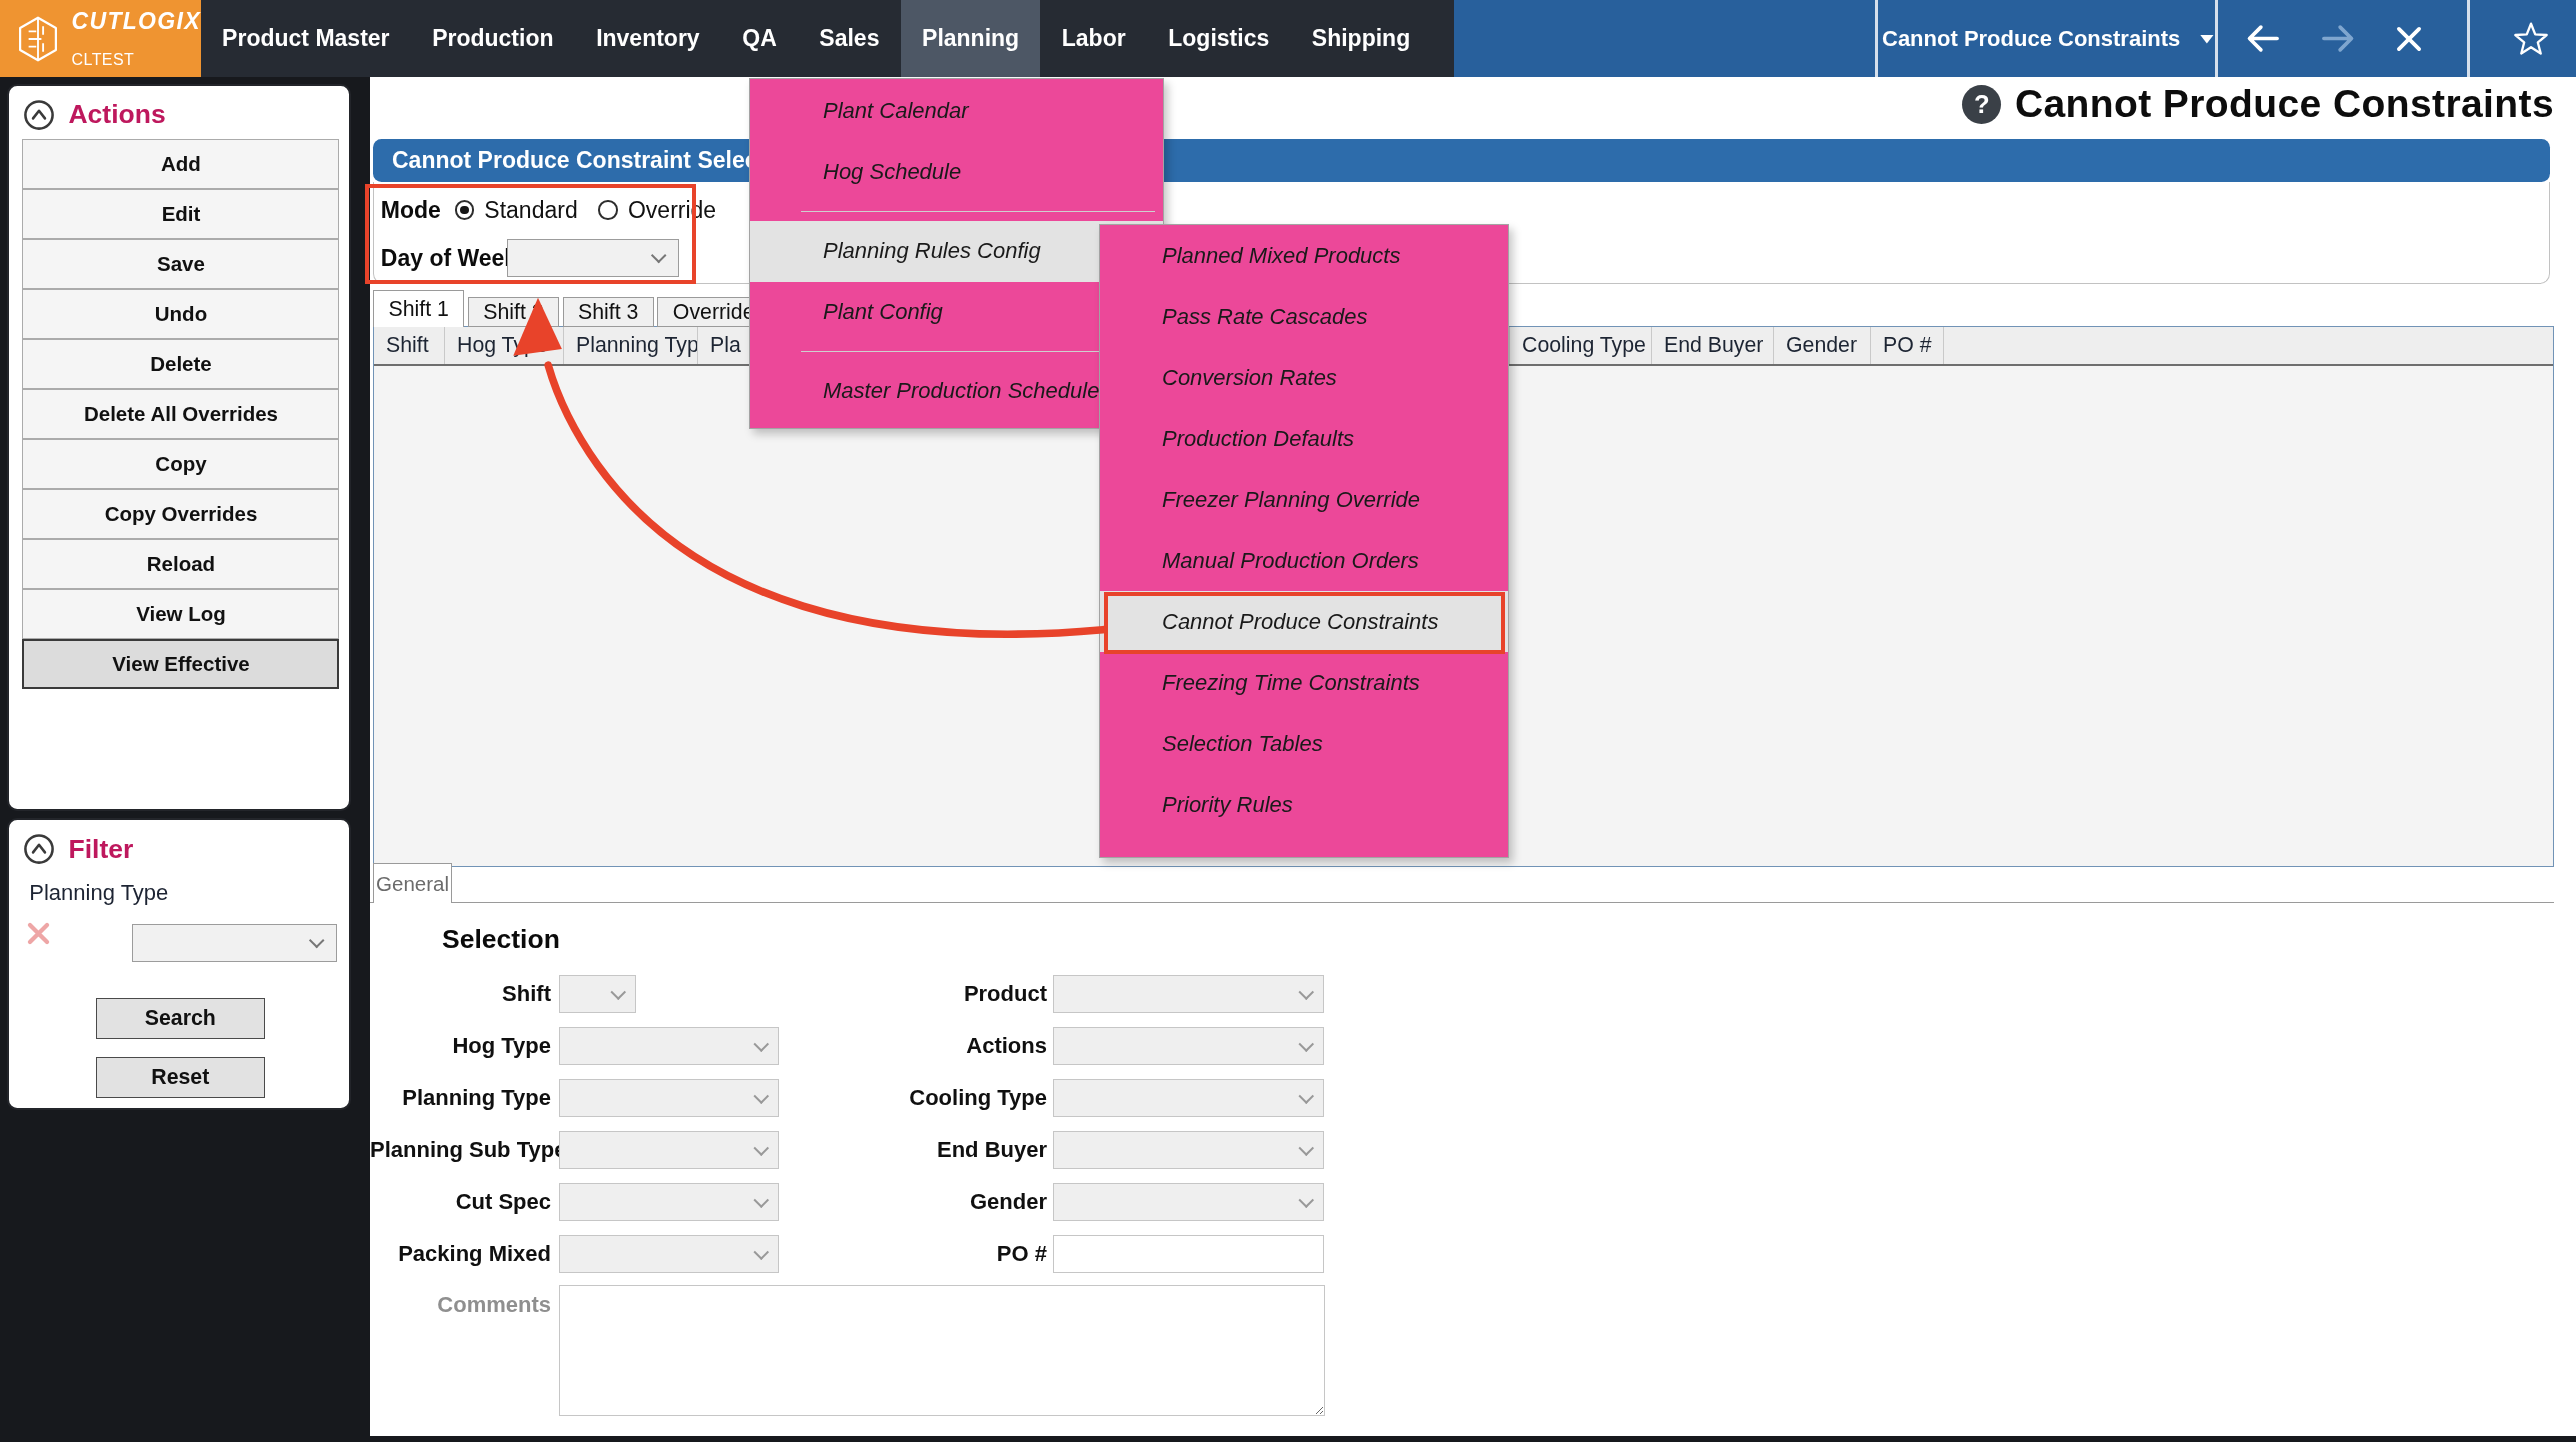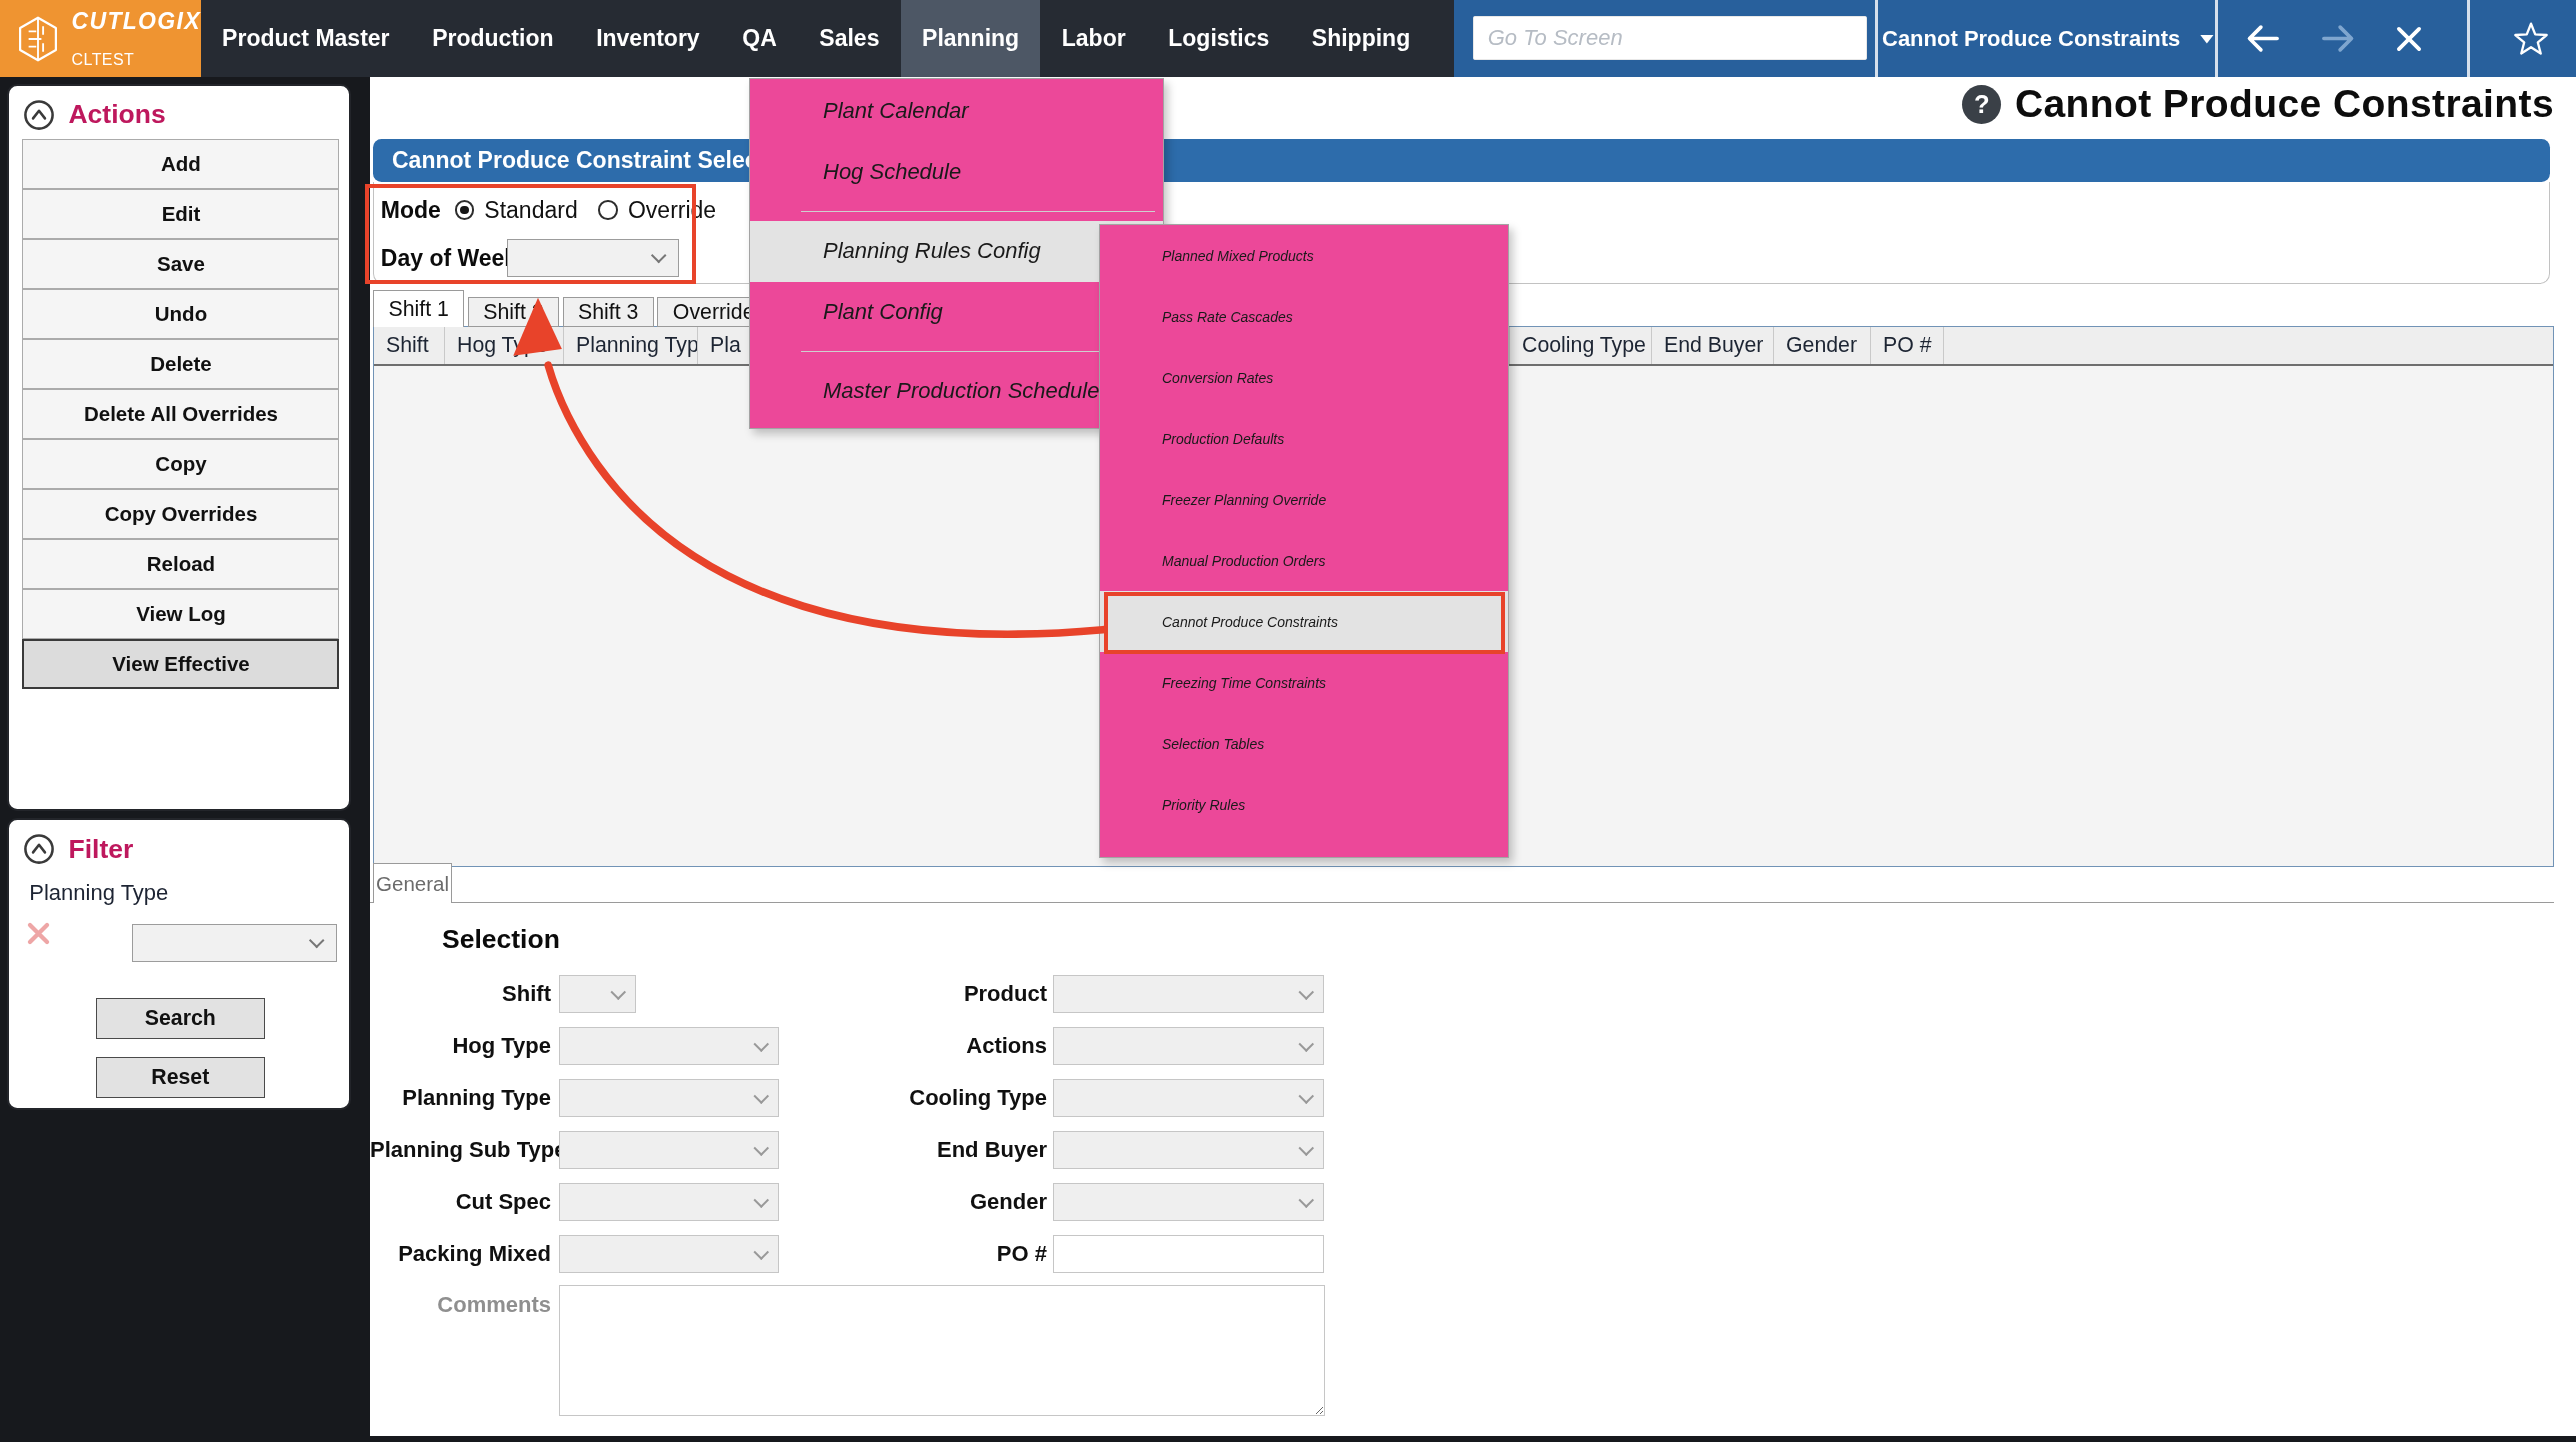--- a/index.html
+++ b/index.html
@@ -92,21 +92,21 @@
 
   
   .menu{position:absolute;background:#ec4899;border:0.9px solid #a3a3a3;box-shadow:4.3px 5.1px 8.5px rgba(0,0,0,.22);z-index:20;font-style:italic;}
   .planning-menu{left:749px;top:78px;width:415px;padding:1.7px 0 6.8px 0;}
   .menu-item{height:61px;display:flex;align-items:center;padding-left:73px;font-size:22px;color:#1a1a1a;position:relative;cursor:pointer;}
   .menu-item.hl{background:#e3e3e3;}
   .sub-arrow{position:absolute;right:20.5px;width:0;height:0;border-left:11px solid #222;
         border-top:6.8px solid transparent;border-bottom:6.8px solid transparent;}
   .menu-sep{height:0.9px;background:#cfcfcf;margin:8.5px 8.5px 8.5px 51px;}
   .sub-menu{left:1099px;top:224px;width:410px;padding:0 0 22px 0;}
-  .sub-item{height:61px;display:flex;align-items:center;padding-left:62px;font-size:14px;color:#1a1a1a;position:relative;cursor:pointer;}
+  .sub-item{height:61px;display:flex;align-items:center;padding-left:62px;font-size:22px;color:#1a1a1a;position:relative;cursor:pointer;}
   .sub-item.hl{background:#e3e3e3;}
   .sub-item.boxed::after{content:'';position:absolute;left:4.3px;right:2.6px;top:0.9px;bottom:-1.7px;border:4.3px solid #e8432a;}
   .arrow-overlay{position:absolute;left:0;top:0;width:2576px;height:1442px;z-index:40;pointer-events:none;}
 </style>
 </head>
 <body>
 
 <div class="root">
 
   <header class="nav">
@@ -128,21 +128,20 @@
         <div class="nav-item">Sales</div>
         <div class="nav-item active">Planning</div>
         <div class="nav-item">Labor</div>
         <div class="nav-item">Logistics</div>
         <div class="nav-item">Shipping</div>
         <div class="nav-item">Finance</div>
         <div class="nav-item">Metrics</div>
         <div class="nav-item">System</div>
       </nav>
     <div class="nav-right">
-      <input class="goto" id="gotoInput" placeholder="Go To Screen" style="">
       <div class="vsep" style="left:421px"></div>
       <div class="screen-select">
         <span>Cannot Produce Constraints</span>
         <svg width="20.5" height="13.7" viewBox="0 0 24 16">
           <polygon points="2,2 22,2 12,15" fill="#fff"></polygon>
         </svg>
       </div>
       <div class="vsep" style="left:761px"></div>
       <button class="nav-btn" style="left:778px">
         <svg width="39" height="39" viewBox="0 0 48 48">

